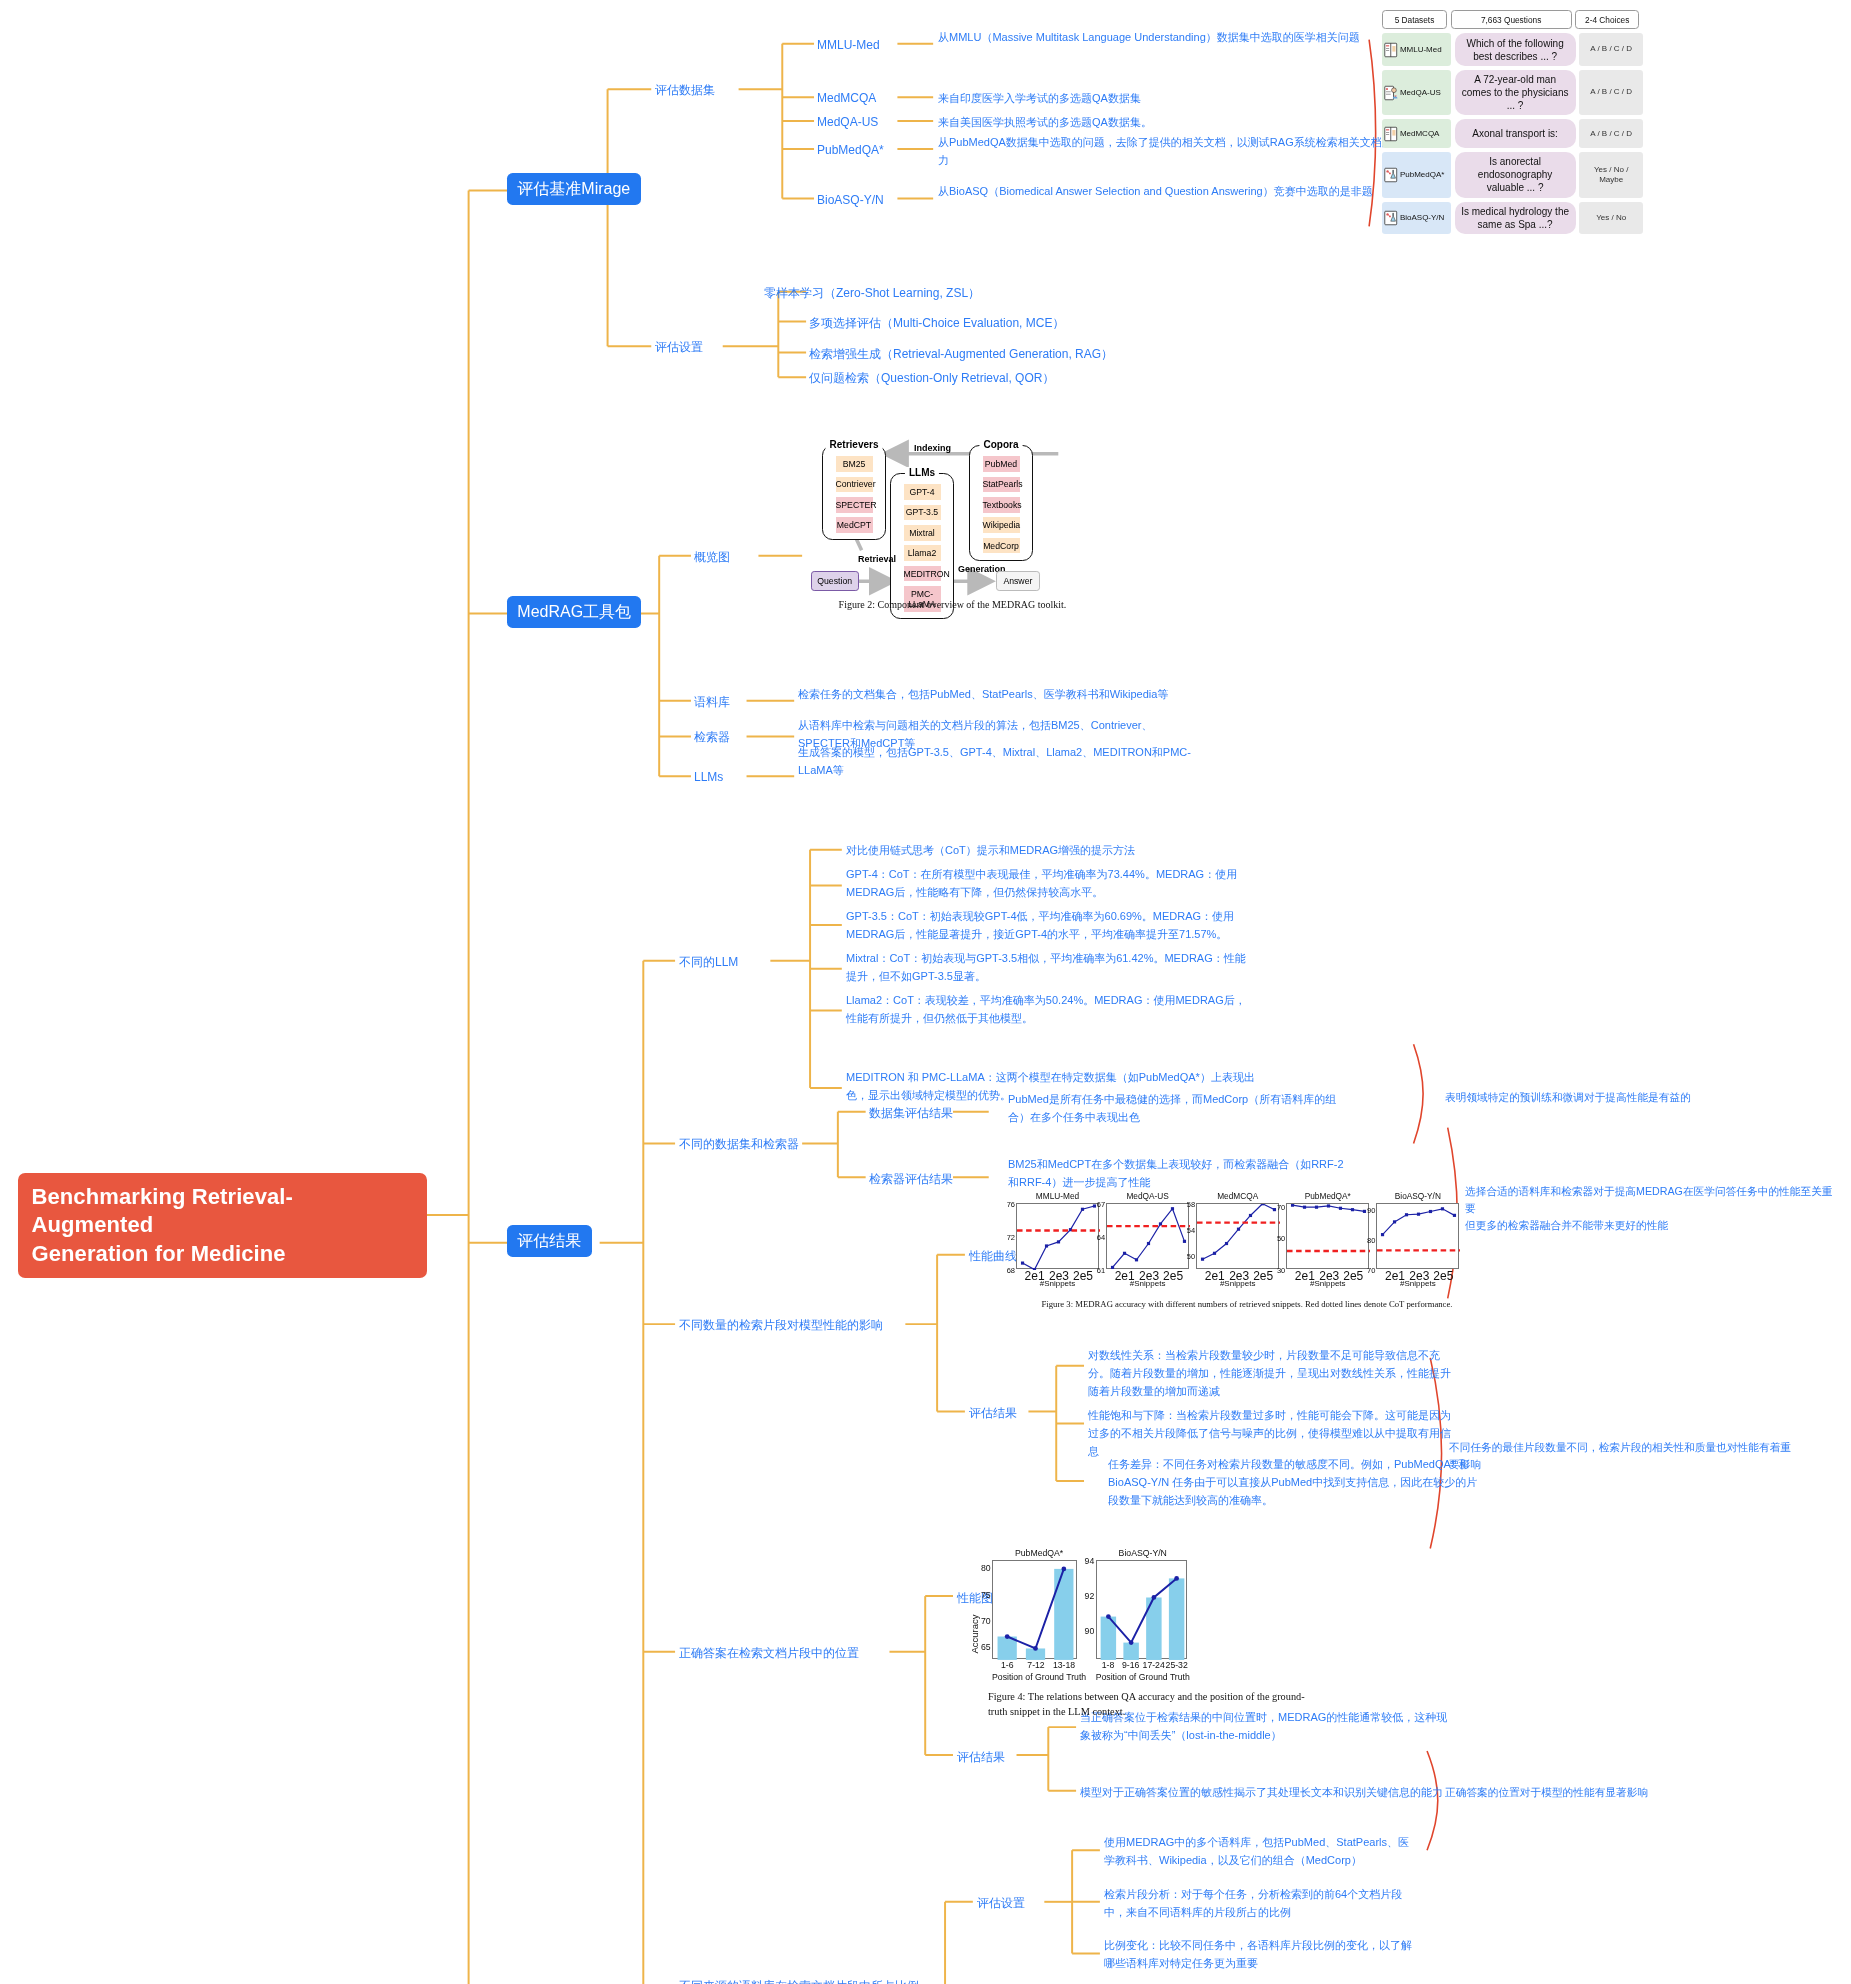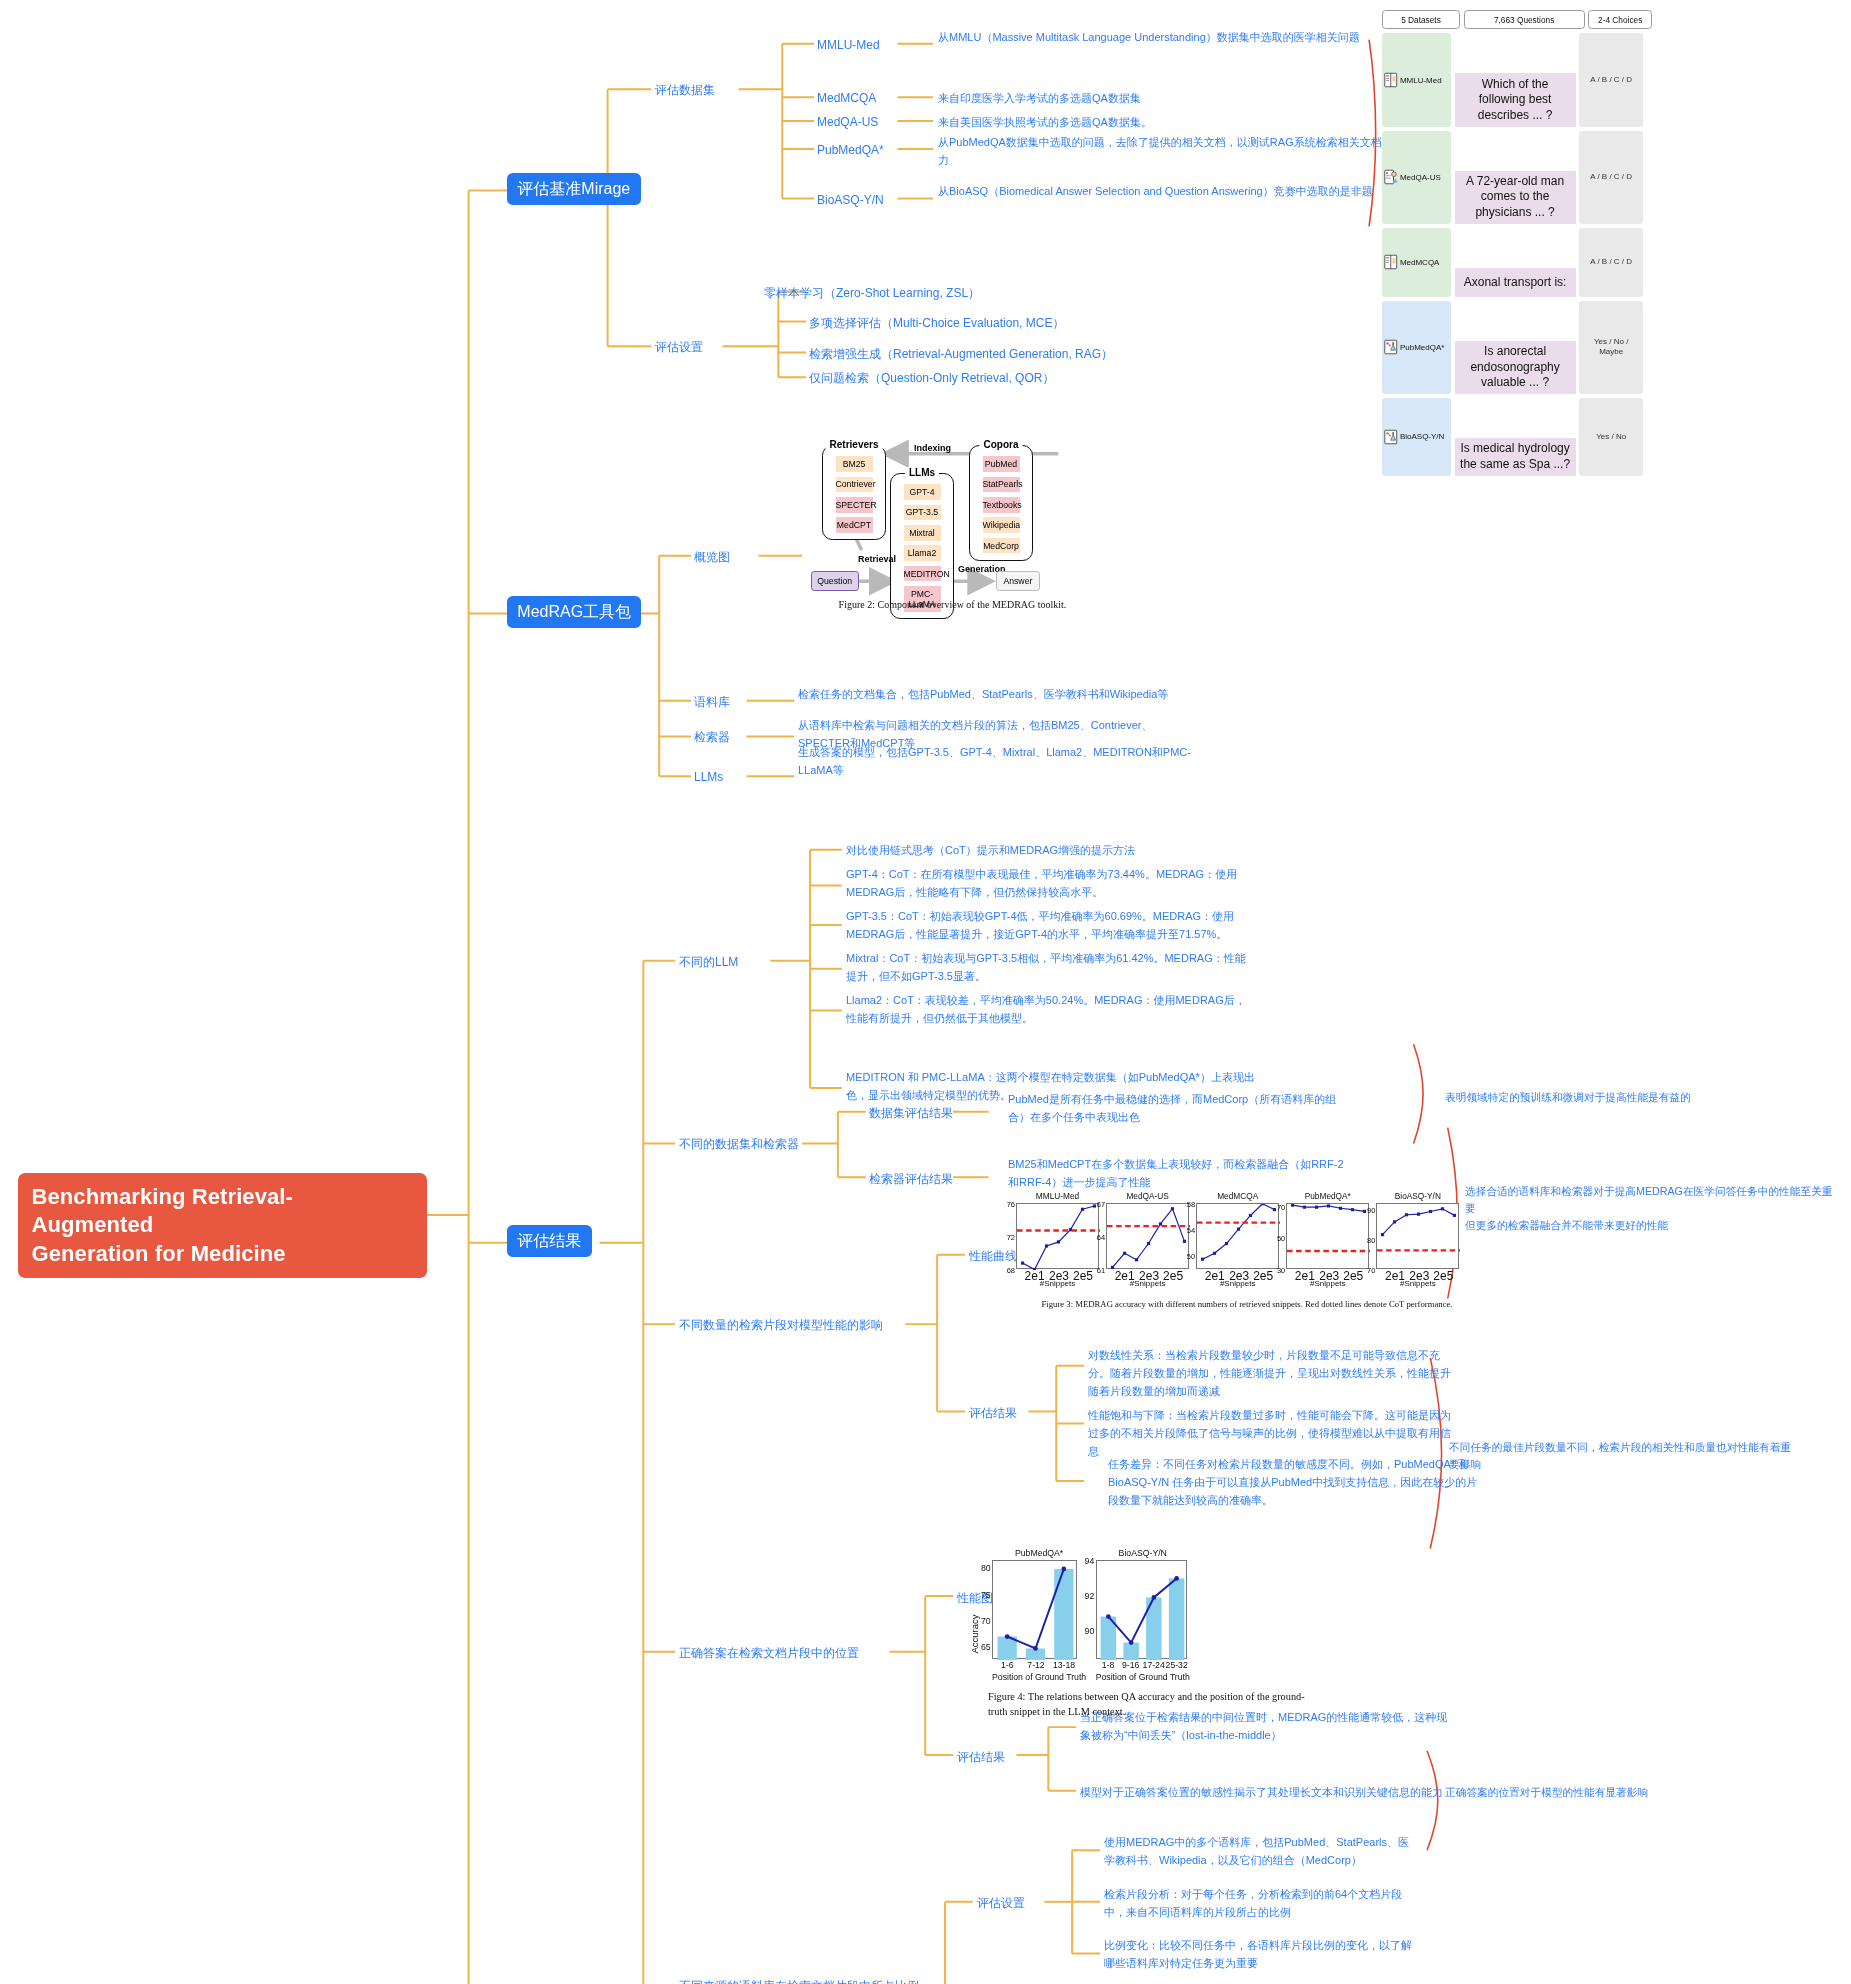--- a/index.html
+++ b/index.html
@@ -61,21 +61,21 @@
   .ds-wrap { position:absolute; }
   .ds-head { display:flex; gap:3.6px; align-items:flex-start; }
   .ds-hcell {
     border:0.8px solid #9a9a9a; border-radius:3.6px; font-size:8.3px; color:#111;
     padding:3.6px 0; text-align:center; background:#fff;
   }
   .ds-row { display:flex; gap:3.6px; align-items:stretch; margin-top:4px; }
   .ds-c1 { border-radius:3.2px; display:flex; align-items:center; gap:2px; padding:2.4px 2.4px; font-size:8px; color:#111; }
   .ds-c1.green { background:#dceddc; }
   .ds-c1.blue  { background:#d8e7f7; }
-  .ds-c2 { background:#eadcea; border-radius:0; font-size:12px; color:#111; display:flex; align-items:center; justify-content:center; text-align:center; padding:3.2px 4px; line-height:1.3;margin-top:40px; }
+  .ds-c2 { background:#eadcea; border-radius:10px; font-size:10px; color:#111; display:flex; align-items:center; justify-content:center; text-align:center; padding:3.2px 4px; line-height:1.3; }
   .ds-c3 { background:#e9e9e9; border-radius:3.2px; font-size:8px; color:#333; display:flex; align-items:center; justify-content:center; text-align:center; padding:3.2px 2.4px; line-height:1.3; }
   .dsicon { width:13.5px; height:16px; flex:0 0 13.5px; }
 
   
   .f3 { position:absolute; display:flex; gap:7.1px; align-items:flex-end; }
   .f3 .panel { position:relative; }
   .f3 .ptitle { font-size:8.3px; text-align:center; color:#111; margin-bottom:1.6px; white-space:nowrap;}
   .f3 .plot { border:0.8px solid #777; position:relative; background:#fff; }
   .f3 .xlab { font-size:8px; text-align:center; color:#111; margin-top:10.3px; }
   .f3 .ytick { position:absolute; font-size:7.5px; color:#111; right:100%; transform:translateY(-50%); padding-right:2px; white-space:nowrap;}
@@ -218,21 +218,21 @@
 <div class="node para w1" style="left:938px; top:134px;">从PubMedQA数据集中选取的问题，去除了提供的相关文档，以测试RAG系统检索相关文档的能力</div>
 <div class="node para w1" style="left:938px; top:183px;">从BioASQ（Biomedical Answer Selection and Question Answering）竞赛中选取的是非题</div>
 
 <div class="node t-node" style="left:764px; top:284px;">零样本学习（Zero-Shot Learning, ZSL）</div>
 <div class="node t-node" style="left:809px; top:314px;">多项选择评估（Multi-Choice Evaluation, MCE）</div>
 <div class="node t-node" style="left:809px; top:345px;">检索增强生成（Retrieval-Augmented Generation, RAG）</div>
 <div class="node t-node" style="left:809px; top:369px;">仅问题检索（Question-Only Retrieval, QOR）</div>
 
 <div class="ds-wrap" style="left:1382px; top:10.3px;">
   <div class="ds-head">
-    <div class="ds-hcell" style="width:78px;">5 Datasets</div>
+    <div class="ds-hcell" style="width:65px;">5 Datasets</div>
     <div class="ds-hcell" style="width:121px;">7,663 Questions</div>
     <div class="ds-hcell" style="width:64px;">2-4 Choices</div>
   </div>
   <div id="ds-rows">
         <div class="ds-row">
           <div class="ds-c1 green" style="width:69px;">
             <svg class="dsicon" viewBox="0 0 34 40">
               <rect x="2" y="3" width="30" height="34" rx="2" fill="#fff" stroke="#333" stroke-width="2"></rect>
               <line x1="17" y1="3" x2="17" y2="37" stroke="#333" stroke-width="2"></line>
               <rect x="5" y="8" width="8" height="3" fill="#e05b5b"></rect>

